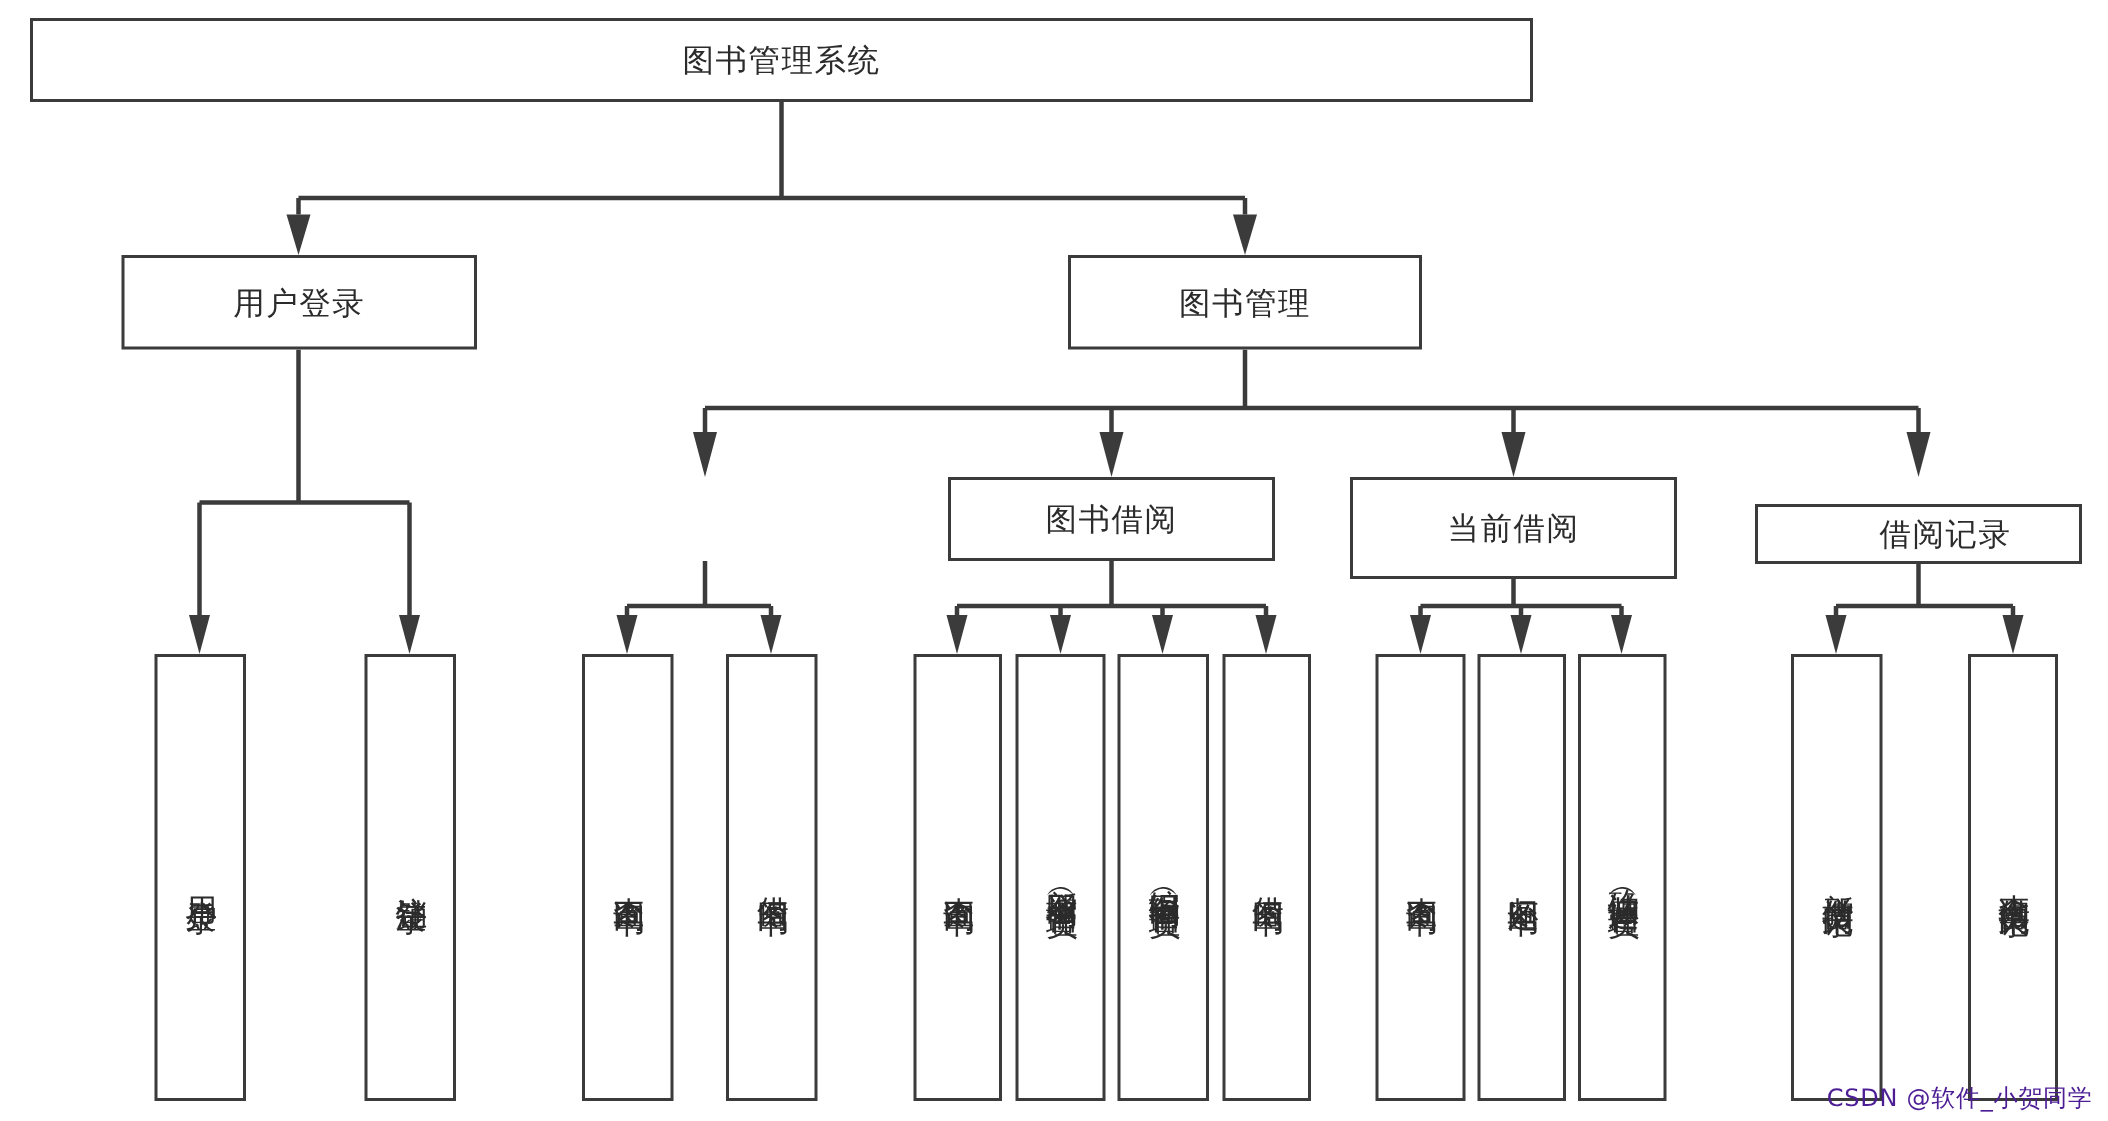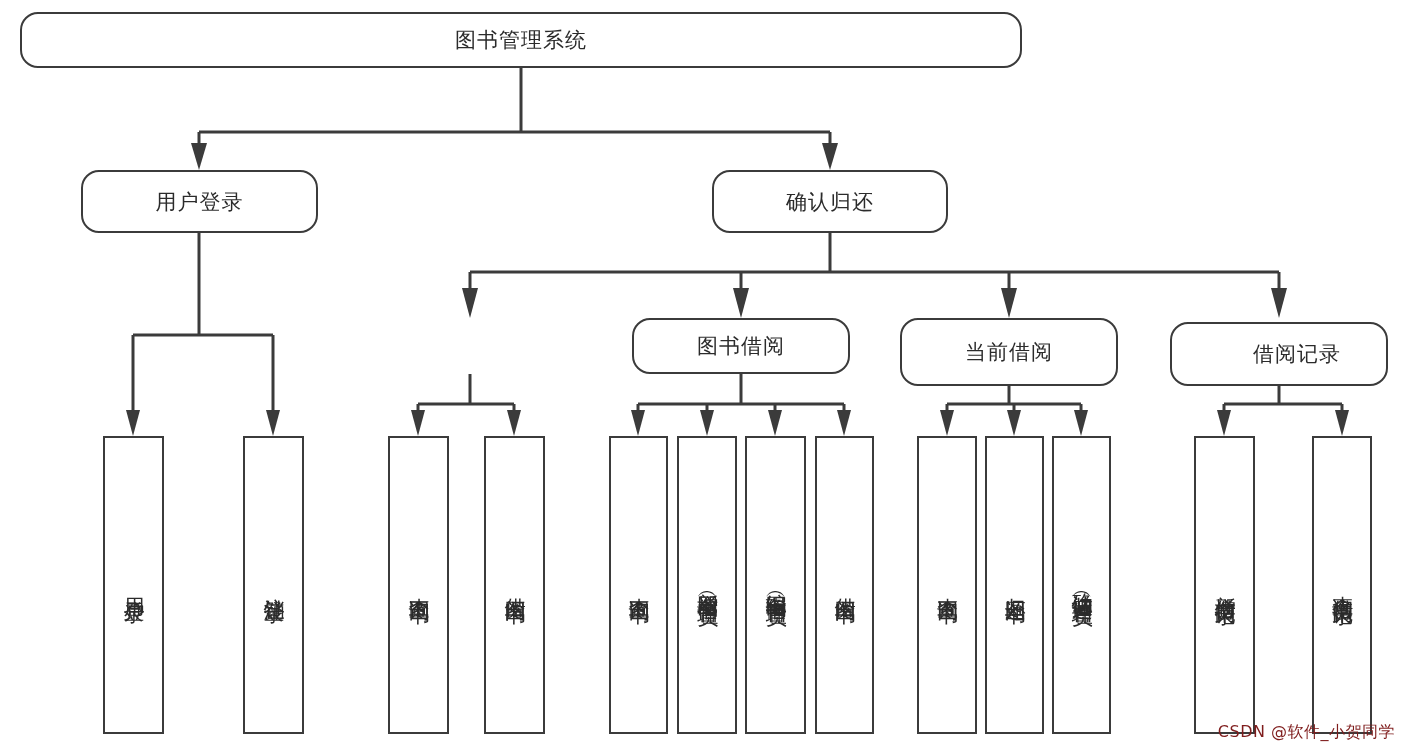--- a/index.html
+++ b/index.html
@@ -31,42 +31,41 @@
     border: 2px solid #3b3b3b;
     background: #ffffff;
     display: flex;
     align-items: center;
     justify-content: center;
     color: #2b2b2b;
   }
   .node-box.h-node {
     font-size: 21px;
     letter-spacing: 1px;
-    border-radius: 18px;
   }
   .node-box.v-node {
     font-size: 21px;
   }
   .v-label {
     writing-mode: vertical-rl;
     text-orientation: upright;
     white-space: nowrap;
     line-height: 1.12;
     letter-spacing: 2px;
     text-align: center;
   }
   .h-label {
     white-space: nowrap;
   }
   #watermark {
     position: absolute;
     right: 10px;
     bottom: 4px;
     font-size: 16px;
-    color: #7f1d1d;
+    color: #4c1d95;
     white-space: nowrap;
     letter-spacing: 0.5px;
     pointer-events: none;
   }
 </style>
 </head>
 <body>
 
 <div id="diagram-root" style="background: rgb(255, 255, 255);">
 
@@ -141,30 +140,30 @@
   </svg>
 
   <div class="node-box h-node" style="left: 20px; top: 12px; width: 1002px; height: 56px; border-color: rgb(59, 59, 59);">
     <span class="h-label">图书管理系统</span>
   </div>
 
   <div class="node-box h-node" style="left: 81px; top: 170px; width: 237px; height: 63px; border-color: rgb(59, 59, 59);">
     <span class="h-label">用户登录</span>
   </div>
   <div class="node-box h-node" style="left: 712px; top: 170px; width: 236px; height: 63px; border-color: rgb(59, 59, 59);">
-    <span class="h-label">确认归还</span>
+    <span class="h-label">图书管理</span>
   </div>
 
   <div class="node-box h-node" style="left: 632px; top: 318px; width: 218px; height: 56px; border-color: rgb(59, 59, 59);">
     <span class="h-label">图书借阅</span>
   </div>
   <div class="node-box h-node" style="left: 900px; top: 318px; width: 218px; height: 68px; border-color: rgb(59, 59, 59);">
     <span class="h-label">当前借阅</span>
   </div>
-  <div class="node-box h-node" style="left: 1170px; top: 322px; width: 218px; height: 64px; border-color: rgb(59, 59, 59); padding-left: 36px;">
+  <div class="node-box h-node" style="left: 1170px; top: 336px; width: 218px; height: 40px; border-color: rgb(59, 59, 59); padding-left: 36px;">
     <span class="h-label">借阅记录</span>
   </div>
 
   <div class="node-box v-node" style="left: 103px; top: 436px; width: 61px; height: 298px; border-color: rgb(59, 59, 59);">
     <span class="v-label">用户登录</span>
   </div>
   <div class="node-box v-node" style="left: 243px; top: 436px; width: 61px; height: 298px; border-color: rgb(59, 59, 59);">
     <span class="v-label">注销登录</span>
   </div>
   <div class="node-box v-node" style="left: 388px; top: 436px; width: 61px; height: 298px; border-color: rgb(59, 59, 59);">

